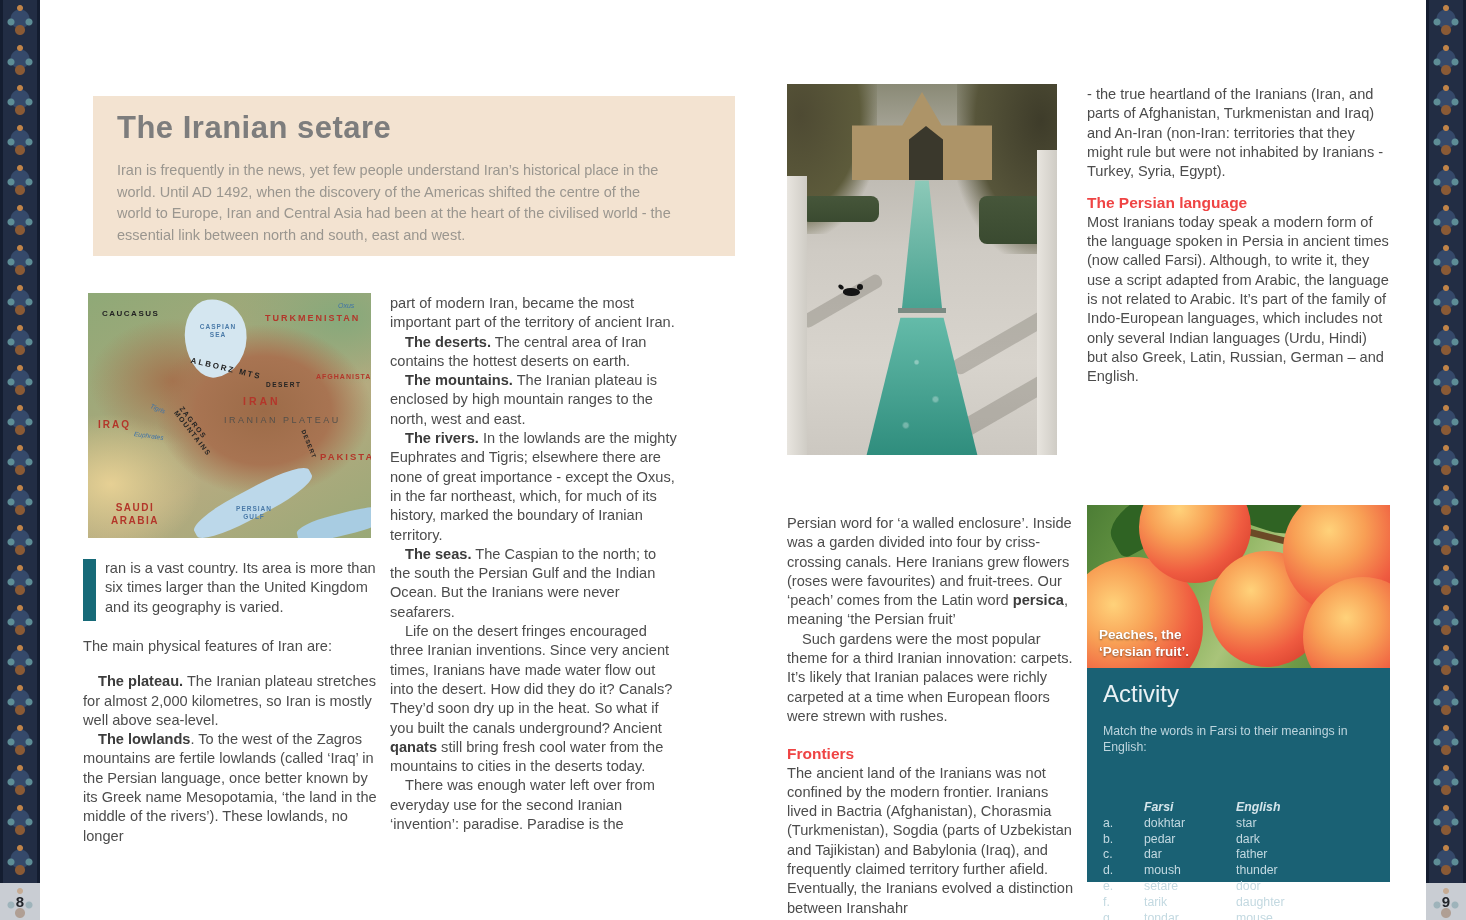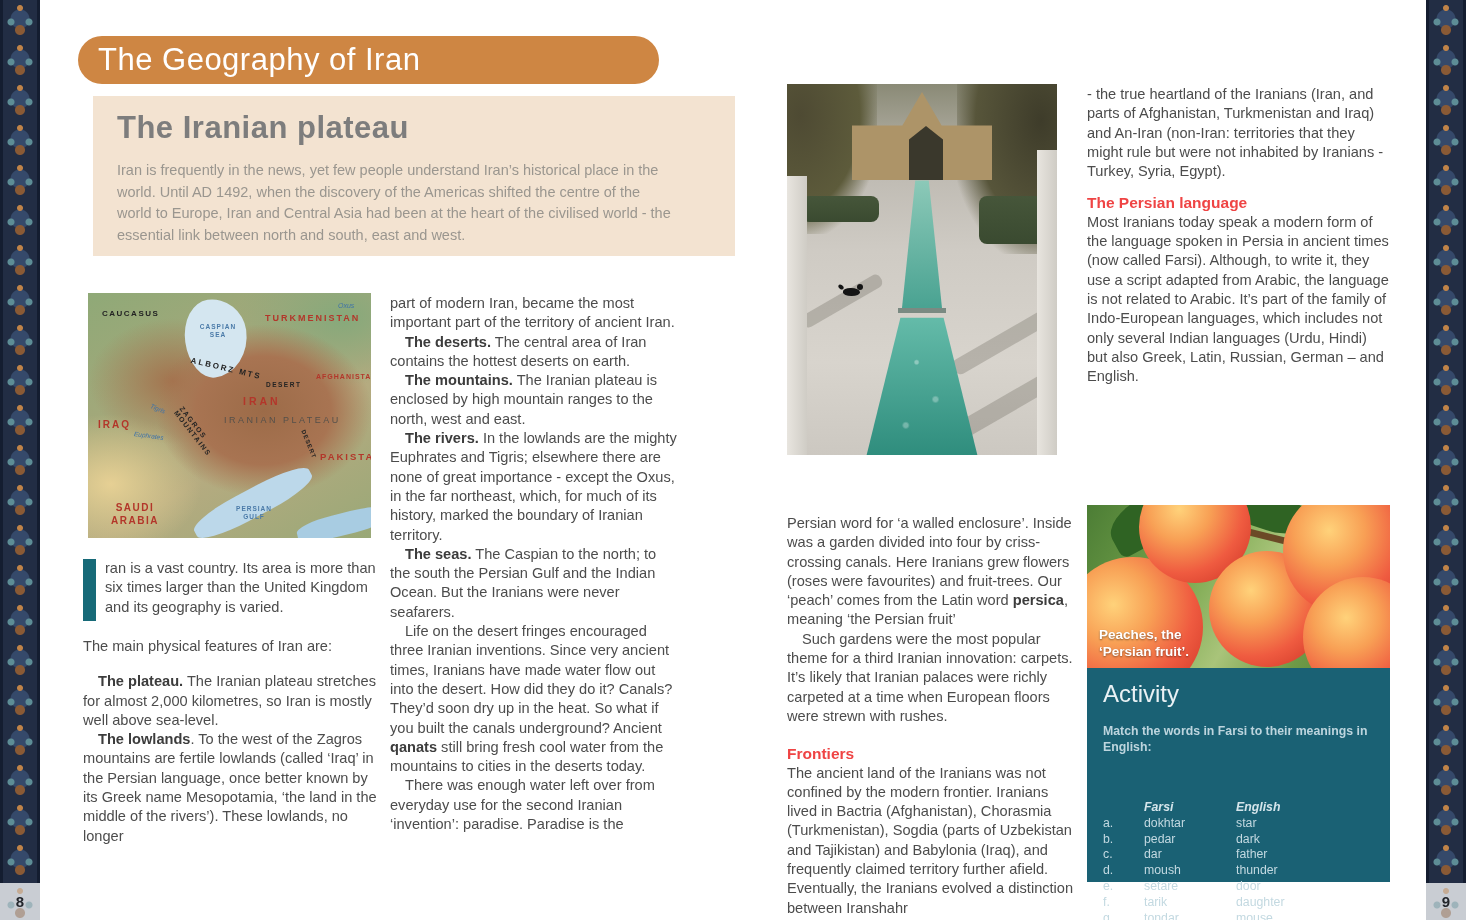--- a/index.html
+++ b/index.html
@@ -107,47 +107,44 @@
   .branch{position:absolute;left:120px;top:28px;width:120px;height:7px;background:#6b4a26;transform:rotate(14deg);border-radius:4px;}
   .peach{position:absolute;border-radius:50%;
     background:radial-gradient(circle at 36% 34%, #ffd27a 0%, #f8a055 30%, #ef5b40 62%, #d8402e 85%);}
   .peach-caption{position:absolute;left:12px;bottom:8px;color:#ffffff;font-weight:700;
     font-size:13.5px;line-height:17px;text-shadow:0 1px 2px rgba(0,0,0,.45);margin:0;}
 
   
   .activity{position:absolute;left:1087px;top:668px;width:303px;height:214px;background:#1A6174;
     box-sizing:border-box;padding:12px 18px 4px 16px;color:#c3d9e1;}
   .activity h3{margin:0 0 16px 0;color:#e9f1f4;font-size:24px;font-weight:400;}
-  .activity .instr{margin:0 0 14px 0;font-size:12.3px;line-height:15.5px;width:268px;color:#bdd5de;font-weight:bold;}
+  .activity .instr{margin:0 0 14px 0;font-size:12.3px;line-height:15.5px;width:268px;color:#bdd5de;}
   .act-table{display:grid;grid-template-columns:41px 92px 1fr;font-size:12.3px;line-height:15.8px;}
   .act-table .hd{font-weight:700;font-style:italic;color:#d5e5eb;margin-top:31px;}
 </style>
 </head>
 <body>
 
 <div class="page">
 
   <div class="tile-border left">
     <div class="page-num-plate">
       <span>8</span>
     </div>
   </div>
 
   <div class="tile-border right">
     <div class="page-num-plate">
       <span>9</span>
     </div>
   </div>
 
-  <div class="header-pill">
-    <h1>The Geography of Iran</h1>
-  </div>
 
   <div class="intro-panel">
-    <h2>The Iranian plateau</h2>
+    <h2>The Iranian setare</h2>
     <p>Iran is frequently in the news, yet few people understand Iran’s historical place in the world. Until AD 1492, when the discovery of the Americas shifted the centre of the world to Europe, Iran and Central Asia had been at the heart of the civilised world - the essential link between north and south, east and west.</p>
   </div>
 
   <div class="map">
     <div class="sea caspian"></div>
     <div class="sea gulf"></div>
     <div class="sea oman"></div>
     <span class="map-lbl m-blk" style="left:14px;top:16px;font-size:8px;letter-spacing:1.5px;">CAUCASUS</span>
     <span class="map-lbl m-red" style="left:177px;top:20px;font-size:9px;letter-spacing:2px;">TURKMENISTAN</span>
     <span class="map-lbl m-blue wrap-c" style="left:105px;top:30px;width:50px;font-size:6.5px;line-height:8px;font-style:normal;font-weight:700;letter-spacing:1px;color:#4a7aa8;">CASPIAN SEA</span>

